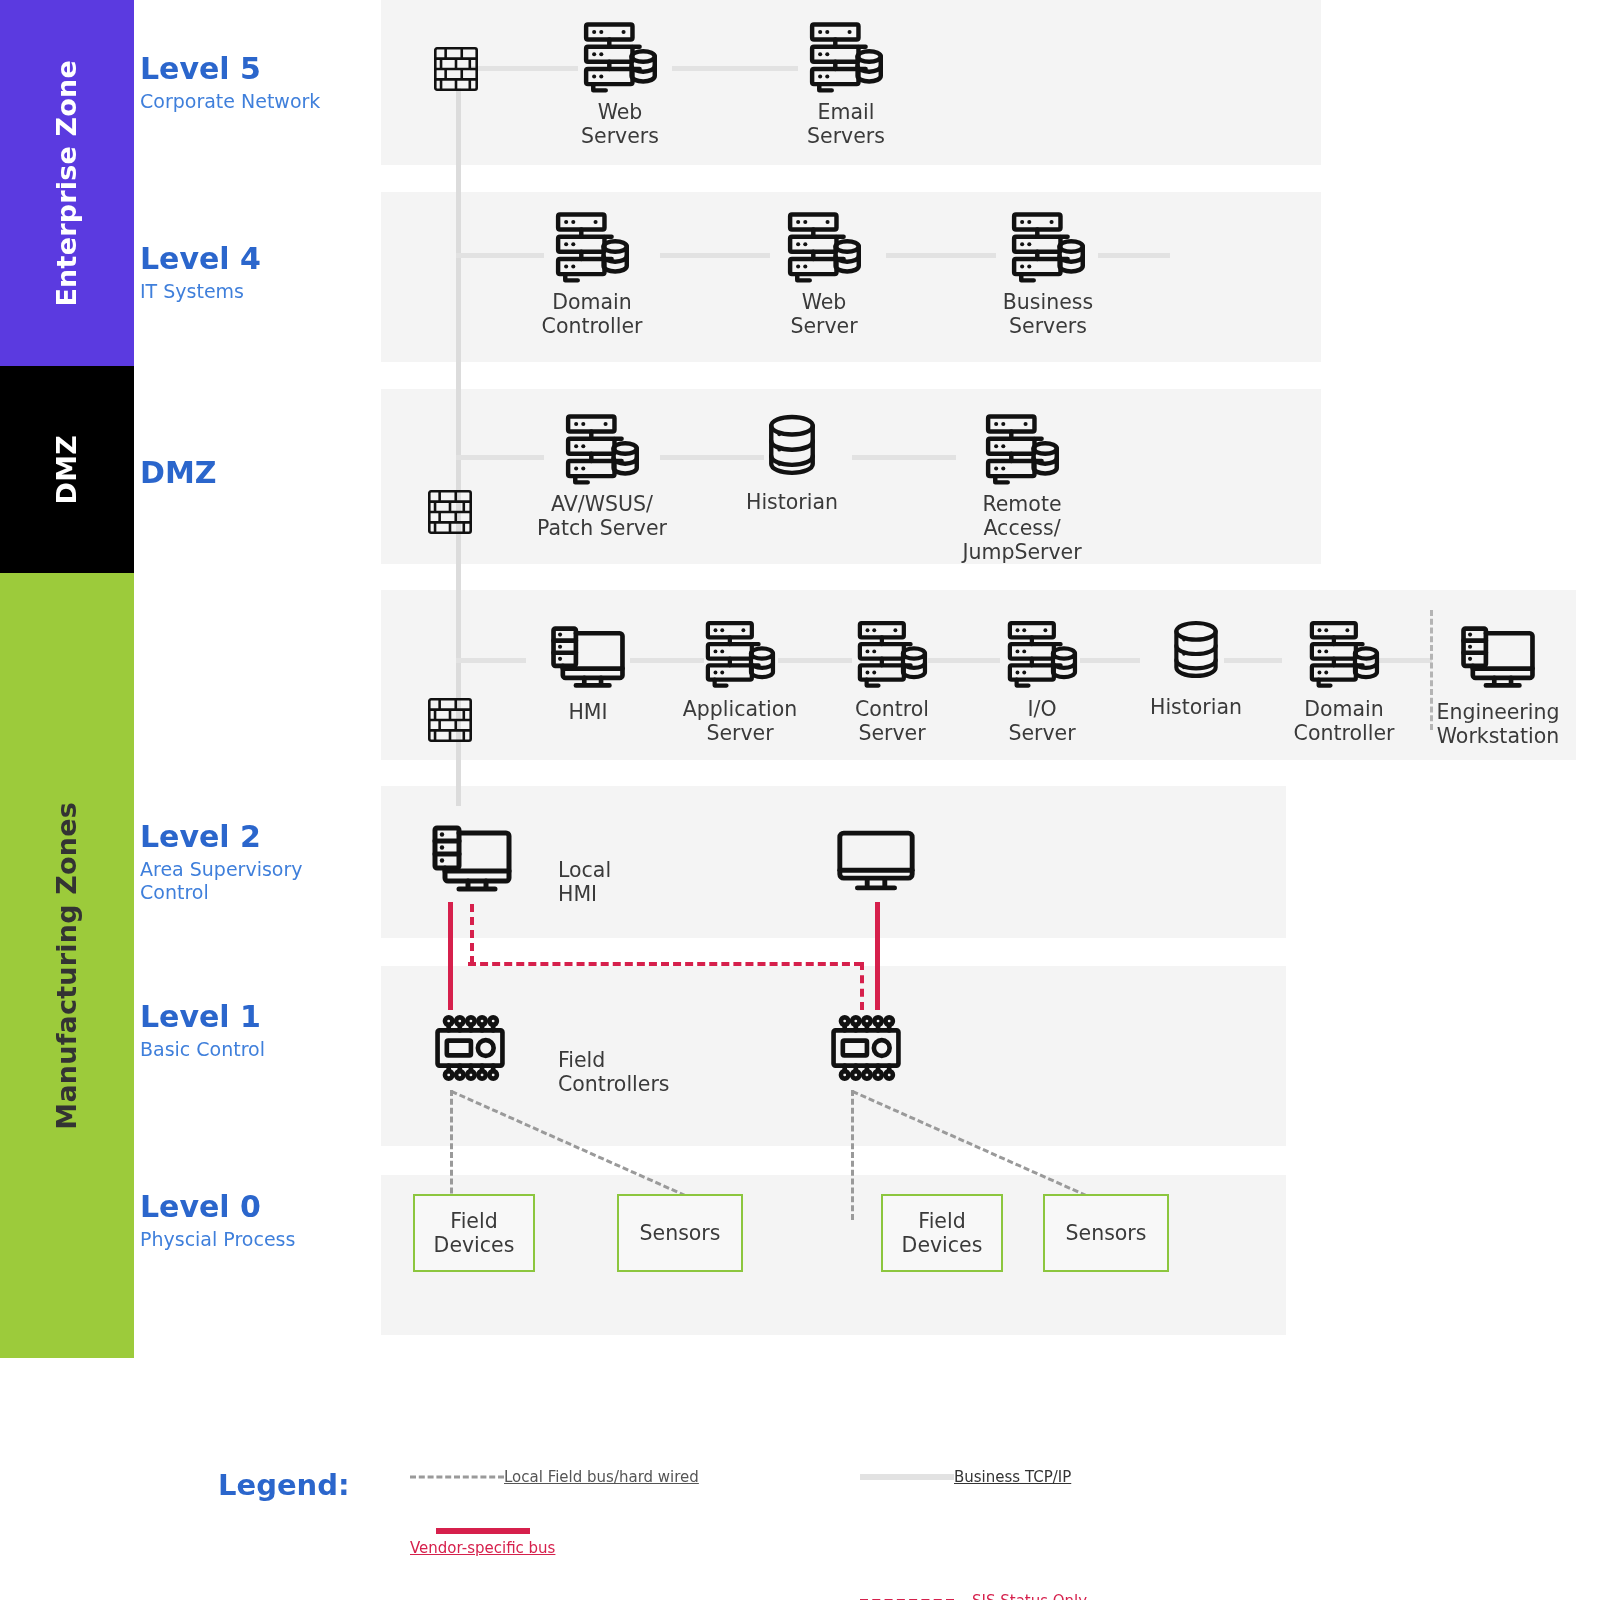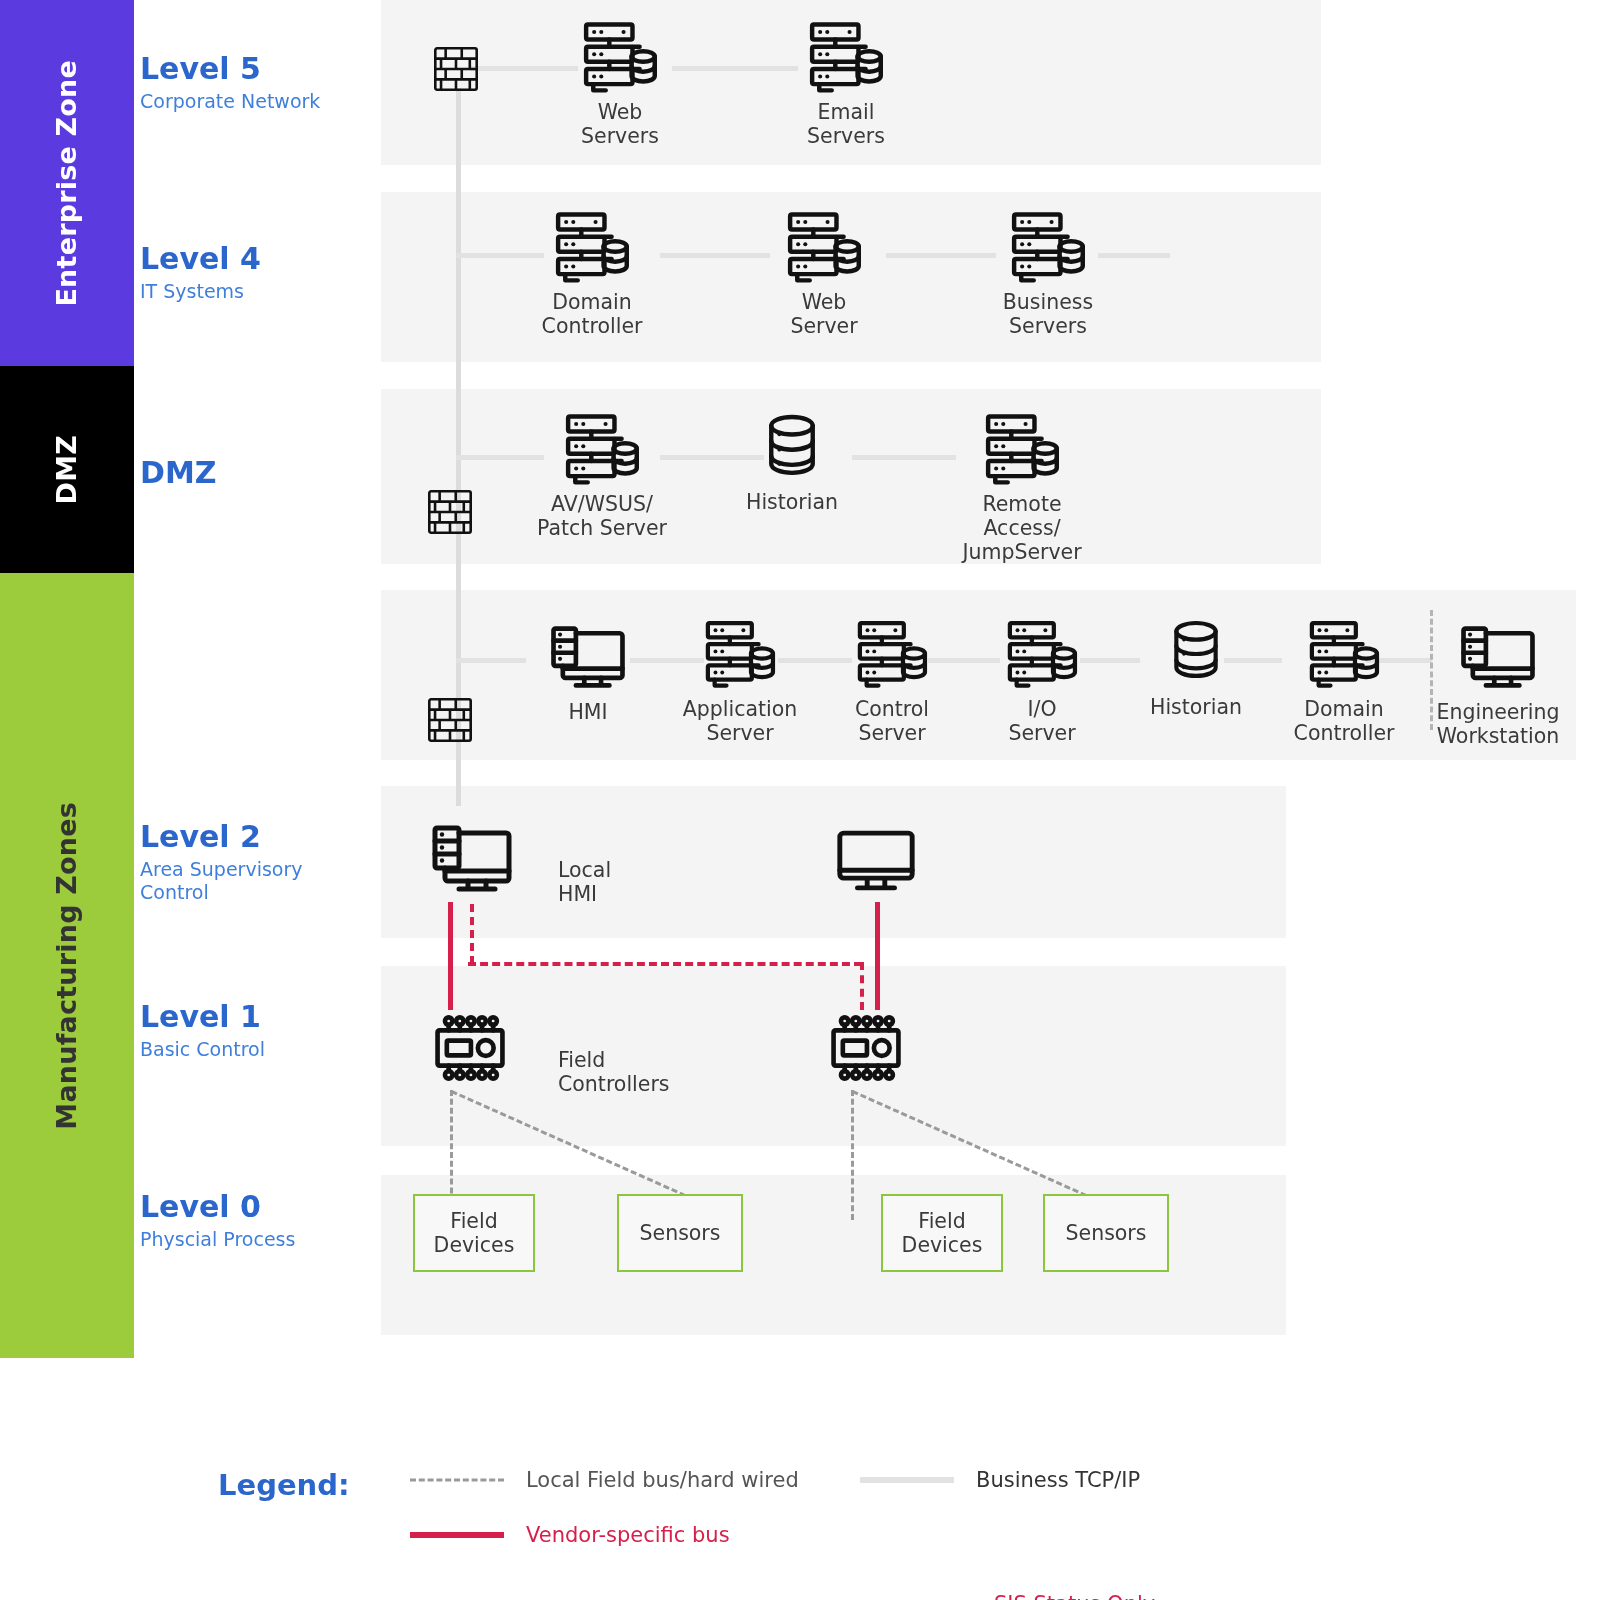--- a/index.html
+++ b/index.html
@@ -149,21 +149,21 @@
     font-size: 29px;
     font-weight: bold;
     color: #2b66cc;
   }
   .leg-item { position: absolute; display: flex; align-items: center; }
   .leg-item .swatch { width: 94px; height: 16px; position: relative; flex: none; }
   .leg-item .swatch i {
     position: absolute; left: 0; right: 0; top: 50%;
     transform: translateY(-50%); display: block;
   }
-  .leg-item .lab { margin-left: 22px; font-size: 21px; white-space: nowrap; }
+  .leg-item .lab { font-size: 15px; white-space: nowrap; text-decoration: underline; }
 
   .sw-grey-dash i { border-top: 3px dashed #9a9a9a; }
   .sw-grey-solid i { border-top: 6px solid #e2e2e2; }
   .sw-red-solid i { border-top: 6px solid #d6204c; }
   .sw-red-dash i { border-top: 4px dashed #d6204c; }
 
   .lab-grey { color: #555555; }
   .lab-red { color: #d6204c; }
 
   
@@ -561,21 +561,21 @@
     <span class="lab lab-grey">Local Field bus/hard wired</span>
   </div>
 
   <div class="leg-item" style="left:860px;top:1468px;">
     <span class="swatch sw-grey-solid">
         <i></i>
       </span>
     <span class="lab" style="color:#333333">Business TCP/IP</span>
   </div>
 
-  <div class="leg-item" style="left:410px;top:1523px;">
+  <div class="leg-item" style="left:410px;top:1523px;flex-direction:column;">
     <span class="swatch sw-red-solid">
         <i></i>
       </span>
     <span class="lab lab-red">Vendor-specific bus</span>
   </div>
 
   <div class="leg-item" style="left:860px;top:1592px;gap:18px;">
     <span class="swatch sw-red-dash">
         <i></i>
       </span>

